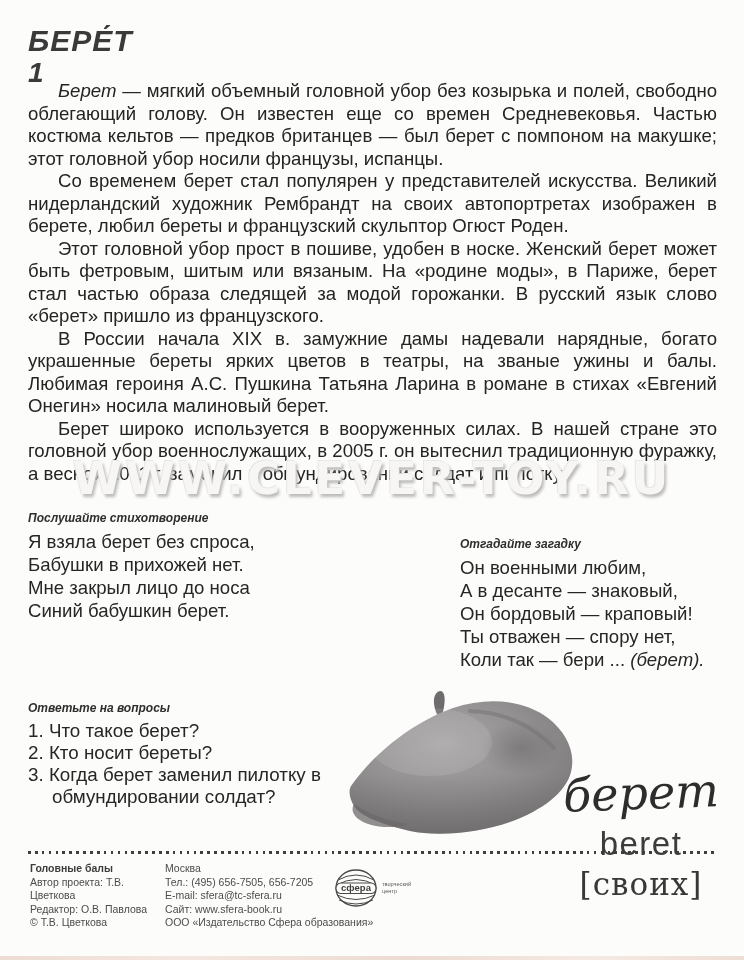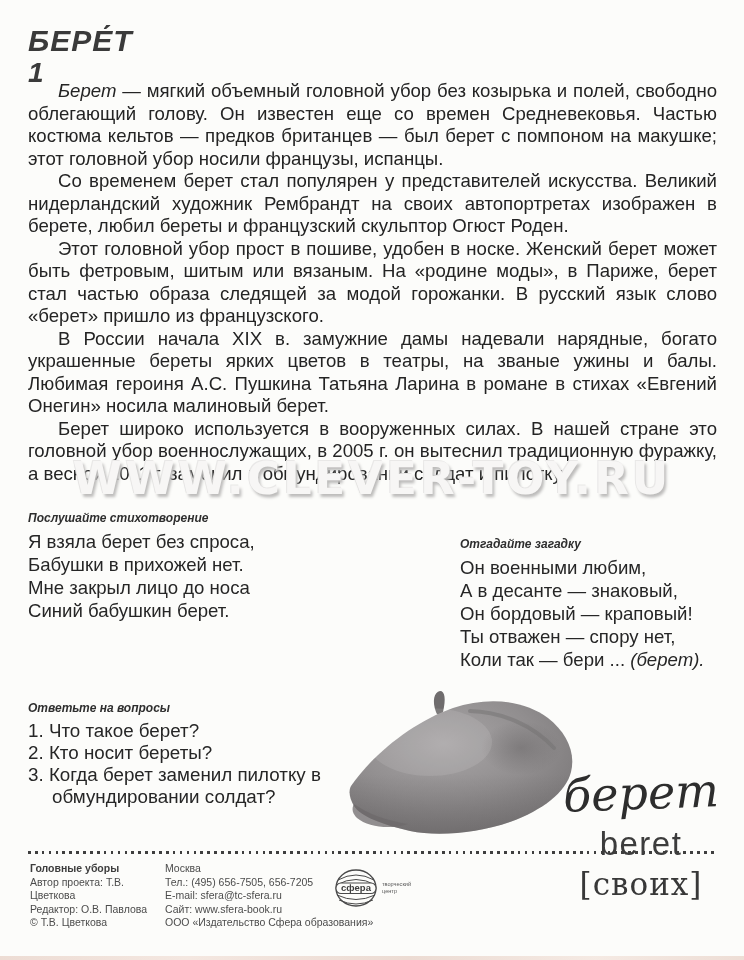--- a/index.html
+++ b/index.html
@@ -191,21 +191,21 @@
 
   <div class="dict">
     <div class="dict-cursive">берет</div>
     <div class="dict-latin">beret</div>
     <div class="dict-transcription">[своих]</div>
   </div>
 
   <div class="footer-dots"></div>
   <div class="footer">
     <div class="f-col f-col1">
-      <div class="f-bold">Головные уборы</div>
+      <div class="f-bold">Головные балы</div>
       <div>Автор проекта: Т.В. Цветкова</div>
       <div>Редактор: О.В. Павлова</div>
       <div>© Т.В. Цветкова</div>
     </div>
     <div class="f-col f-col2">
       <div>Москва</div>
       <div>Тел.: (495) 656-7505, 656-7205</div>
       <div>E-mail: sfera@tc-sfera.ru</div>
       <div>Сайт: www.sfera-book.ru</div>
       <div>ООО «Издательство Сфера образования»</div>

